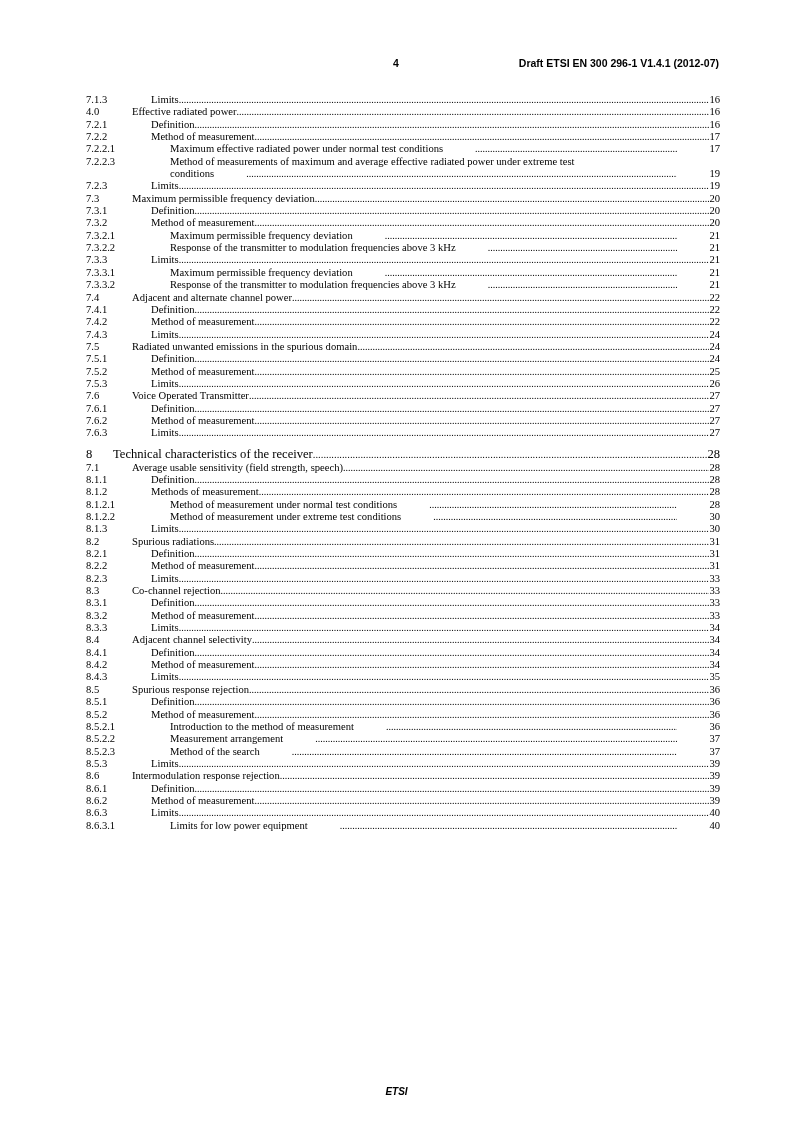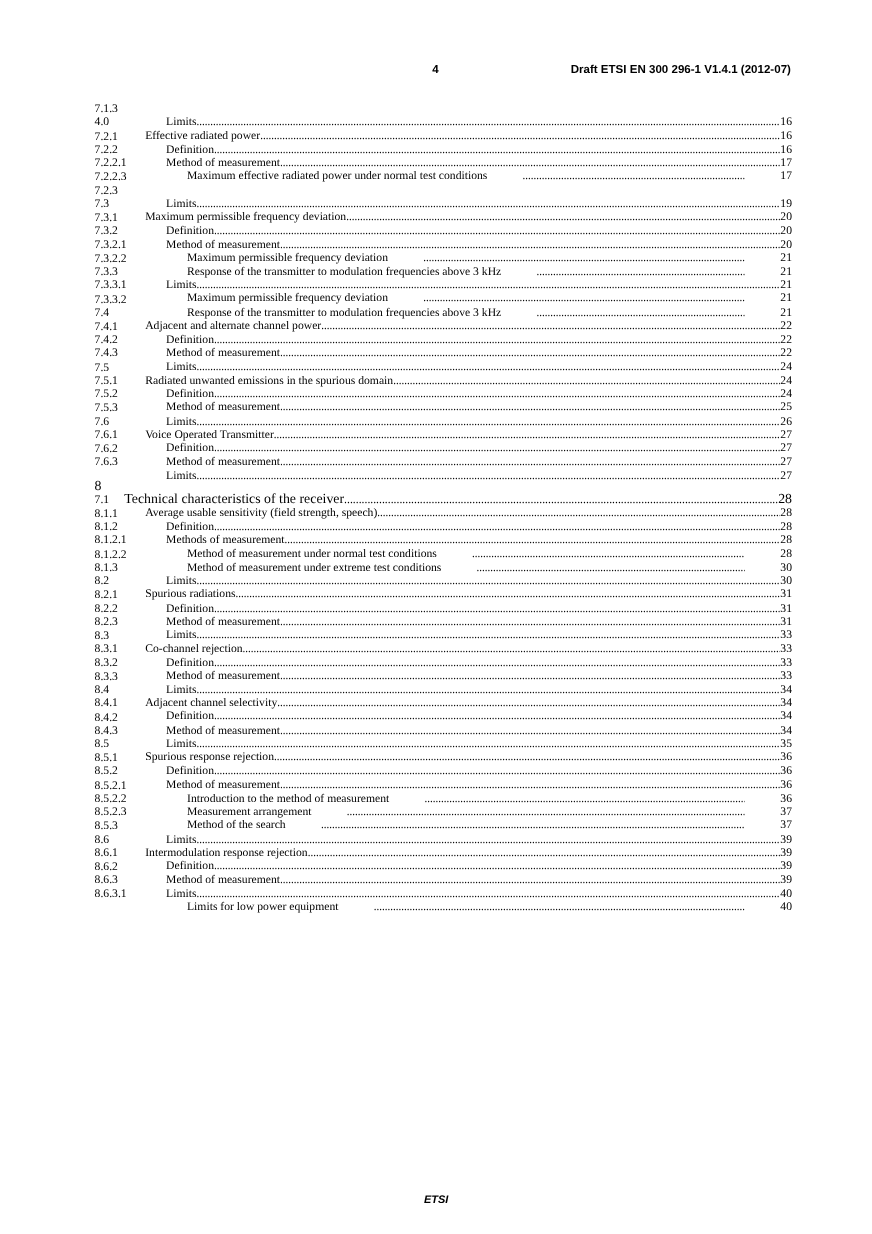--- a/index.html
+++ b/index.html
@@ -62,21 +62,20 @@
     }
     .toc-entry {
       display: flex;
       align-items: baseline;
       width: 100%;
       overflow: hidden;
     }
     .toc-title {
       flex: 0 0 auto;
       white-space: nowrap;
-      margin-top: 12px;
     }
     .toc-dots {
       flex: 1 1 auto;
       overflow: hidden;
       white-space: nowrap;
       font-size: 10px;
       letter-spacing: 0px;
     }
     .toc-dots::before {
       content: "............................................................................................................................................................................................................................................................................................................................................";
@@ -162,20 +161,21 @@
     <div class="toc-row lvl3">
       <span class="toc-num">7.2.2.1</span>
       <div class="toc-entry">
         <span class="toc-title">Maximum effective radiated power under normal test conditions</span>
         <span class="toc-dots"></span>
         <span class="toc-page">17</span>
       </div>
     </div>
     <div class="toc-row lvl3 wrap">
       <span class="toc-num">7.2.2.3</span>
+      <div class="toc-first">Method of measurements of maximum and average effective radiated power under extreme test</div>
       <div class="toc-entry">
         <span class="toc-title">conditions</span>
         <span class="toc-dots"></span>
         <span class="toc-page">19</span>
       </div>
     </div>
     <div class="toc-row lvl2">
       <span class="toc-num">7.2.3</span>
       <div class="toc-entry">
         <span class="toc-title">Limits</span>

